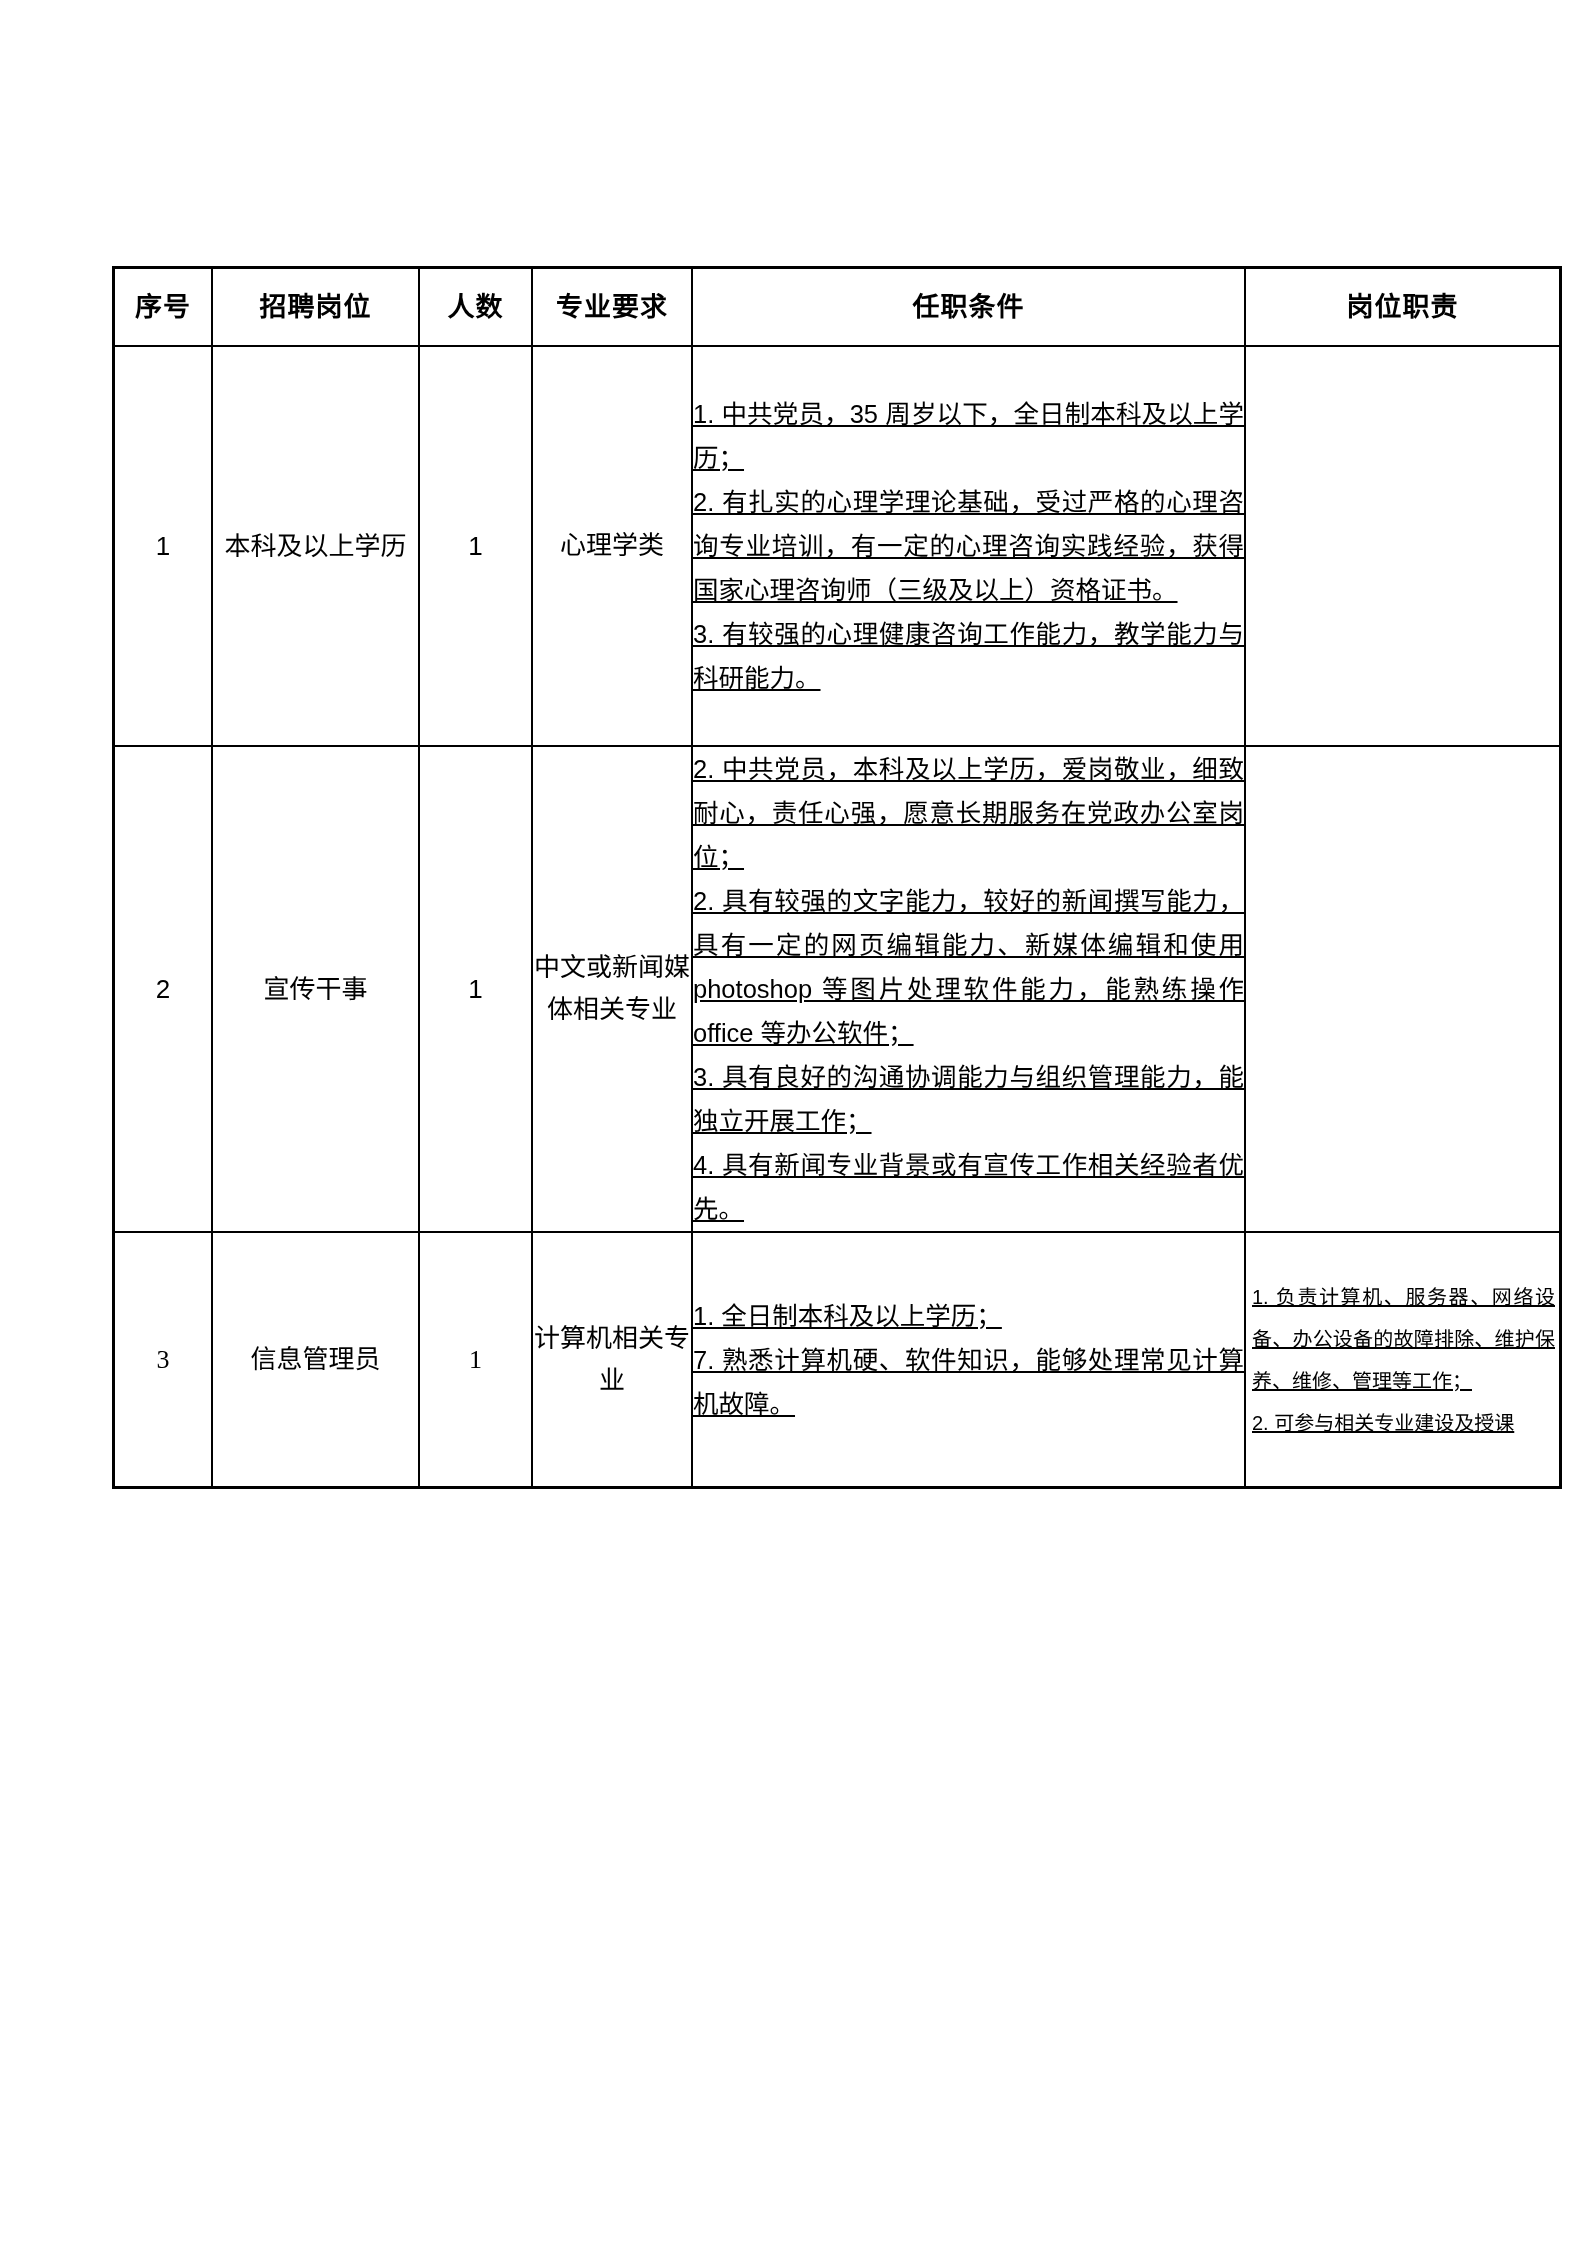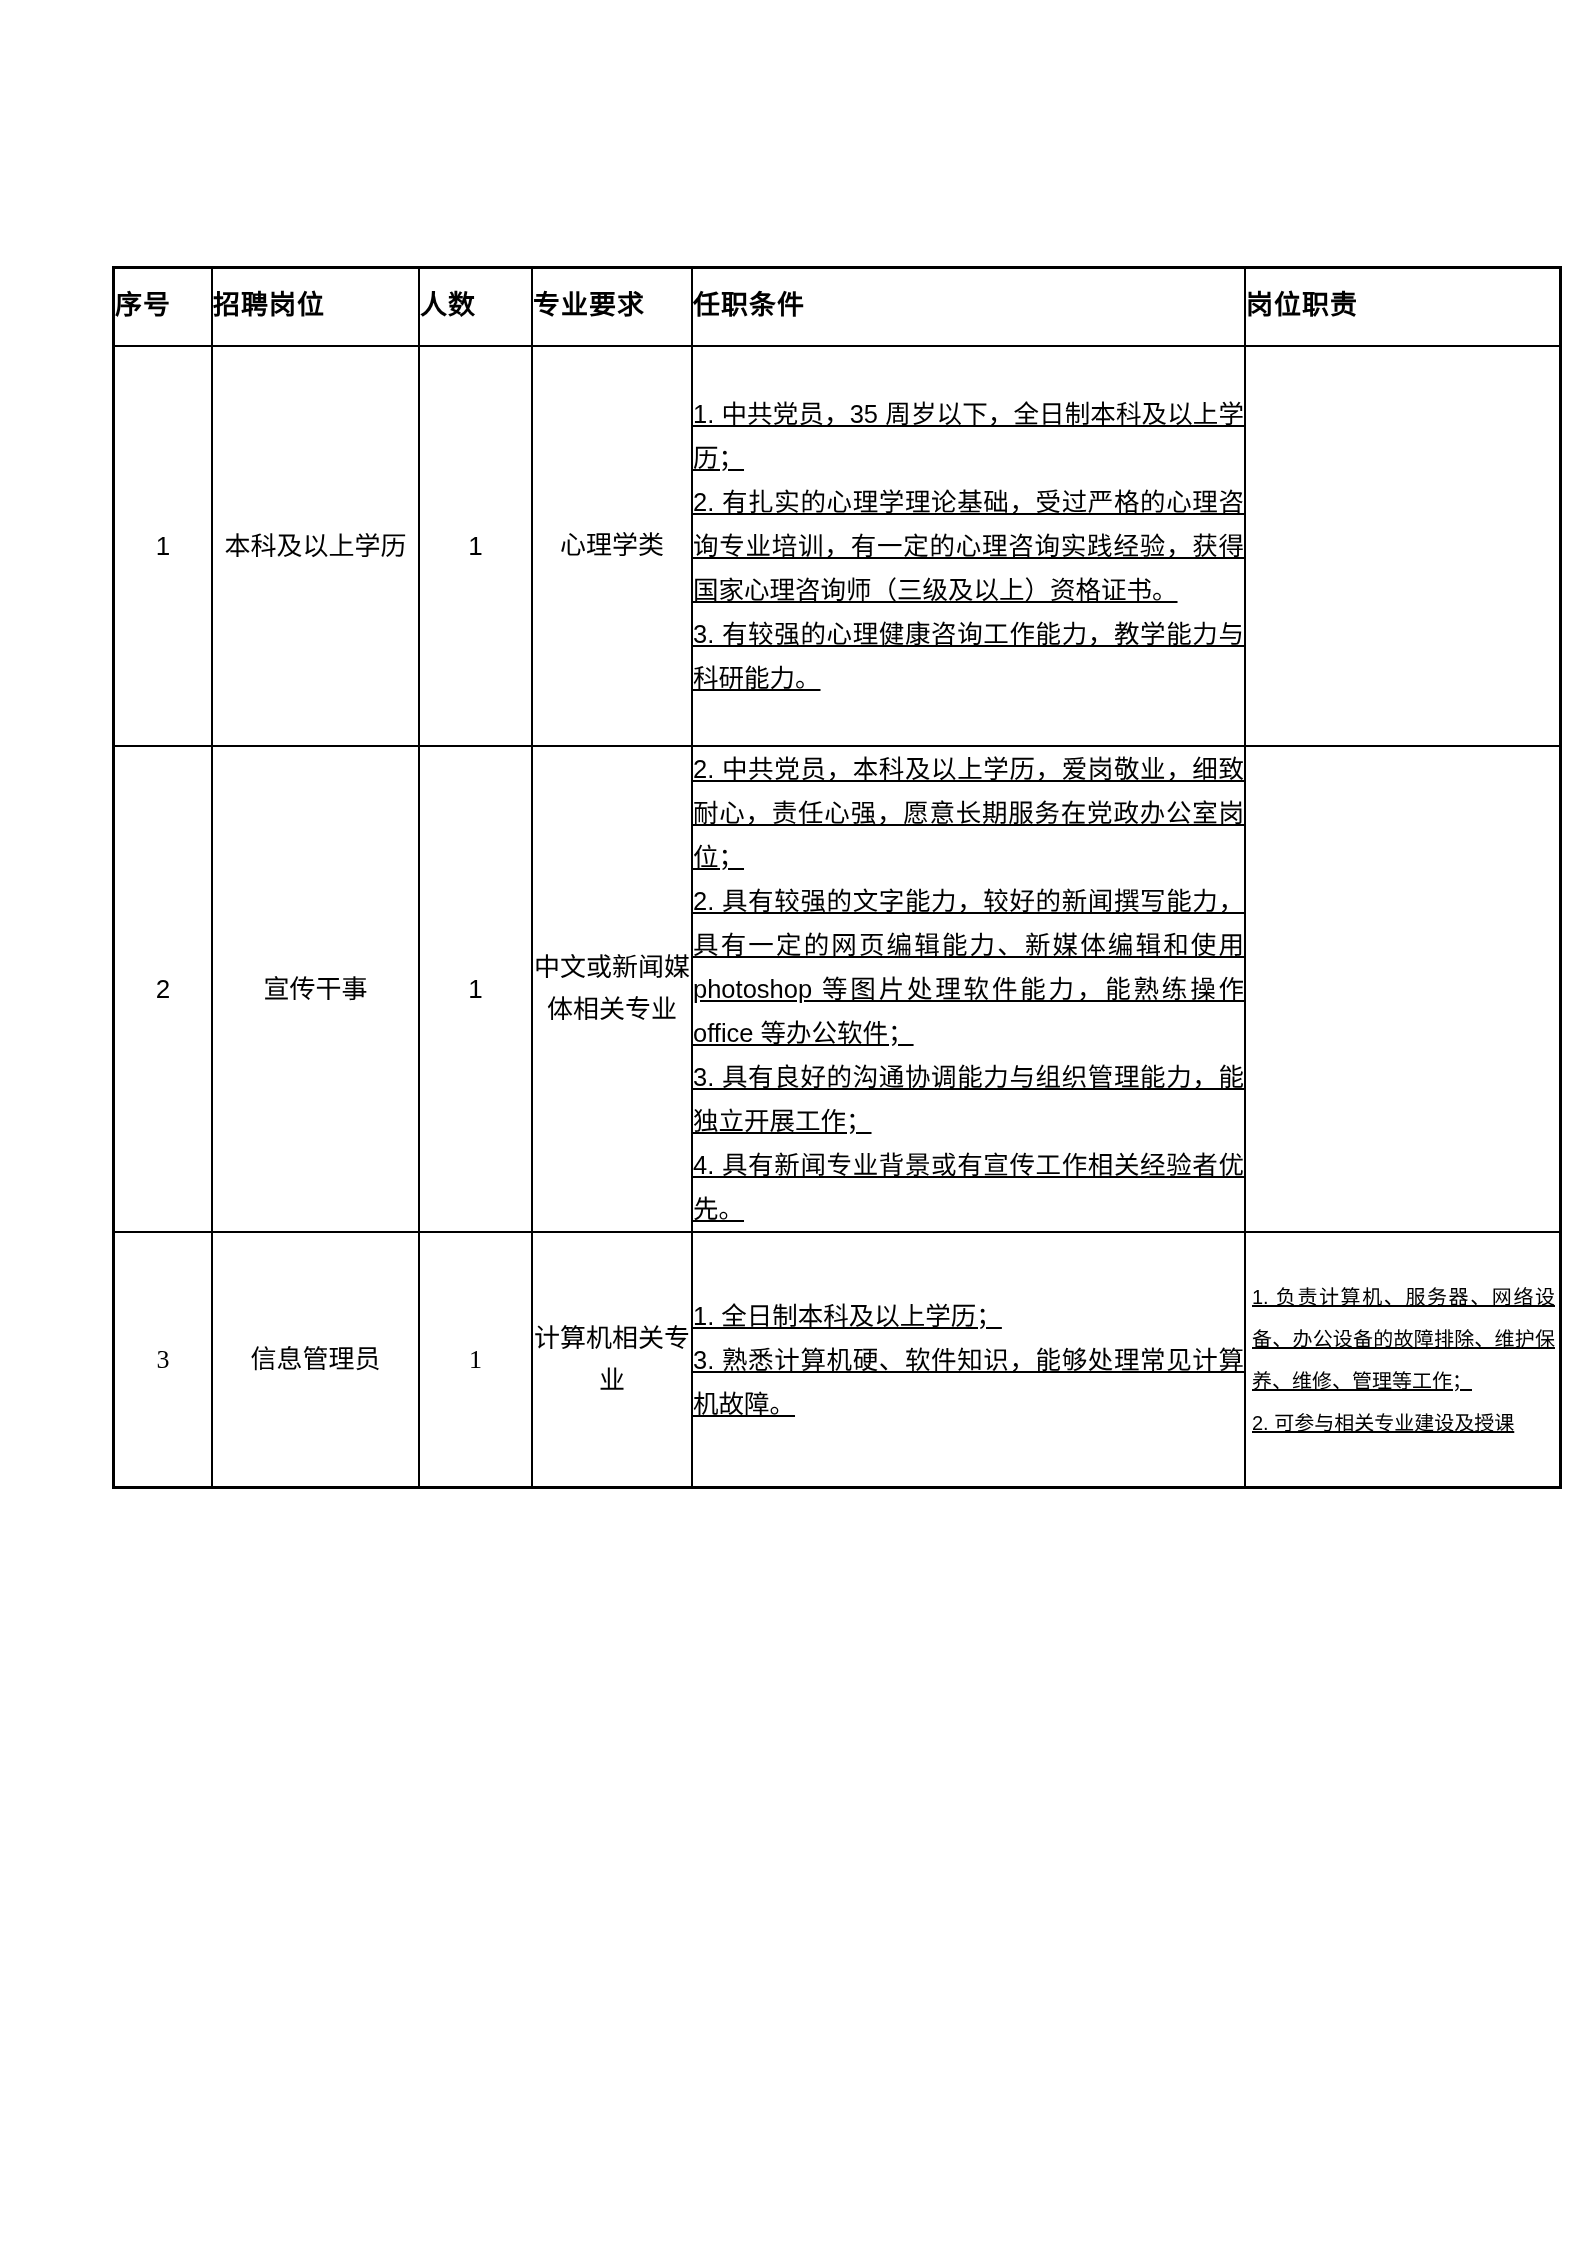--- a/index.html
+++ b/index.html
@@ -59,26 +59,26 @@
   col.c-idx   { width: 98px; }
   col.c-post  { width: 207px; }
   col.c-num   { width: 113px; }
   col.c-major { width: 160px; }
   col.c-req   { width: 553px; }
   col.c-duty  { width: 315px; }
 
   
   .hdr-cell {
     height: 76px;
-    text-align: left;
+    text-align: center;
     font-weight: bold;
     font-size: 27px;
     letter-spacing: 1px;
     line-height: 76px;
-    font-family: Liberation Mono, monospace;
+    font-family: Liberation Serif, serif;
   }
 
   
   .cell-center {
     text-align: center;
     font-size: 26px;
     line-height: 1.5;
     padding: 6px 6px;
   }
   .cell-center.sans {
@@ -183,21 +183,21 @@
           <td class="cell-text duty empty-cell"></td>
         </tr>
 
         <tr class="row-3">
           <td class="cell-center serif">3</td>
           <td class="cell-center serif">信息管理员</td>
           <td class="cell-center serif">1</td>
           <td class="cell-center serif major-narrow">计算机相关专业</td>
           <td class="cell-text">
             <p>1. 全日制本科及以上学历；</p>
-            <p>3. 熟悉计算机硬、软件知识，能够处理常见计算机故障。</p>
+            <p>7. 熟悉计算机硬、软件知识，能够处理常见计算机故障。</p>
           </td>
           <td class="cell-text duty">
             <p>1. 负责计算机、服务器、网络设备、办公设备的故障排除、维护保养、维修、管理等工作；</p>
             <p>2. 可参与相关专业建设及授课</p>
           </td>
         </tr>
 
 
       </tbody>
     </table>

